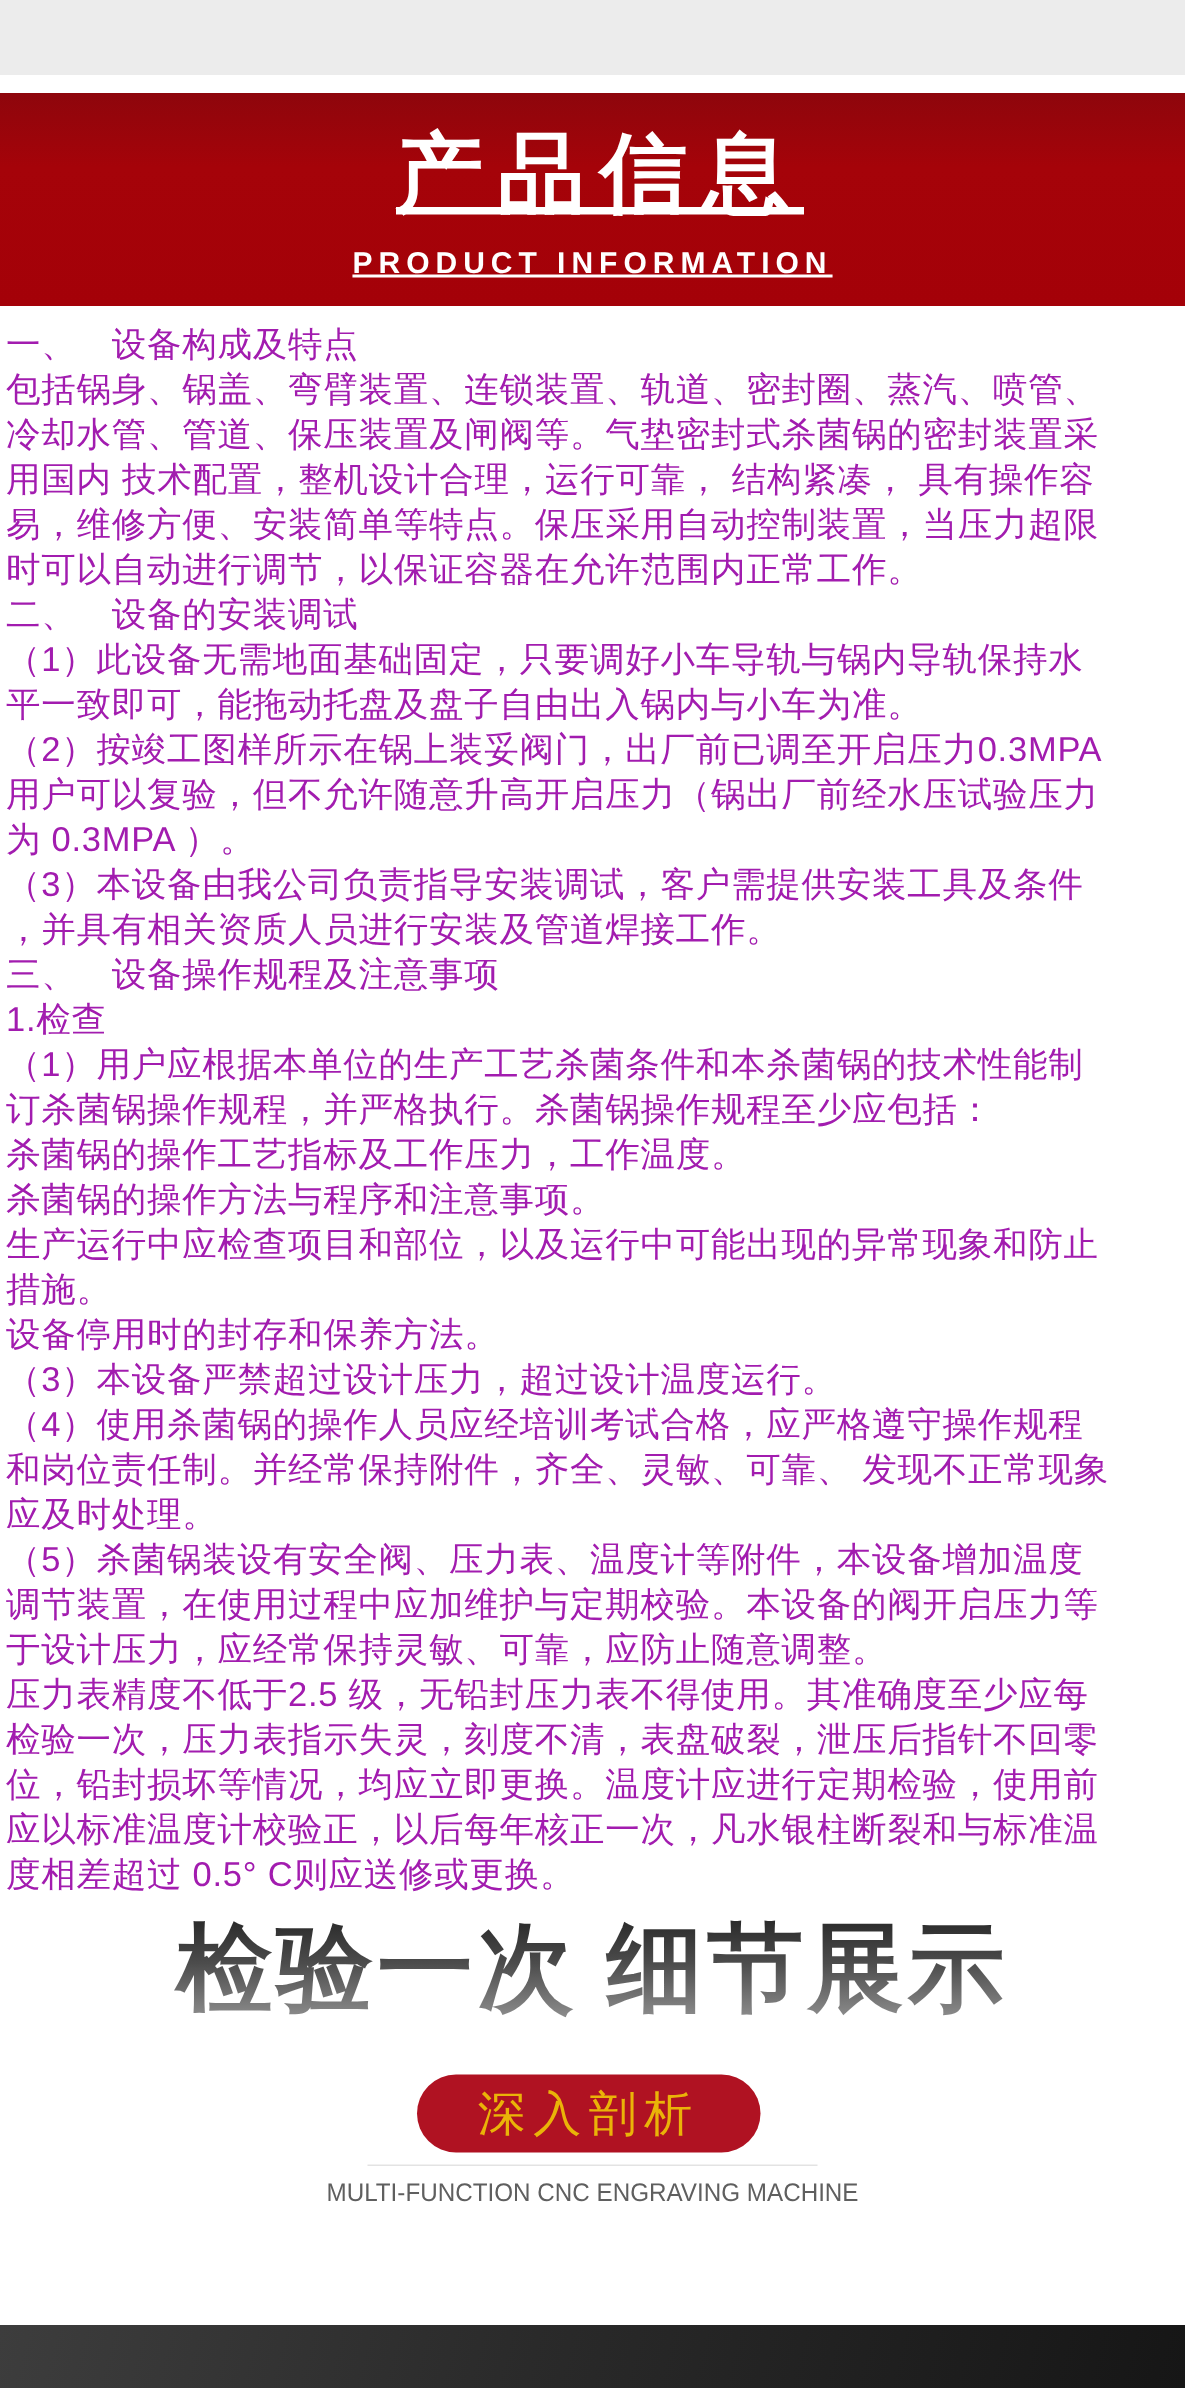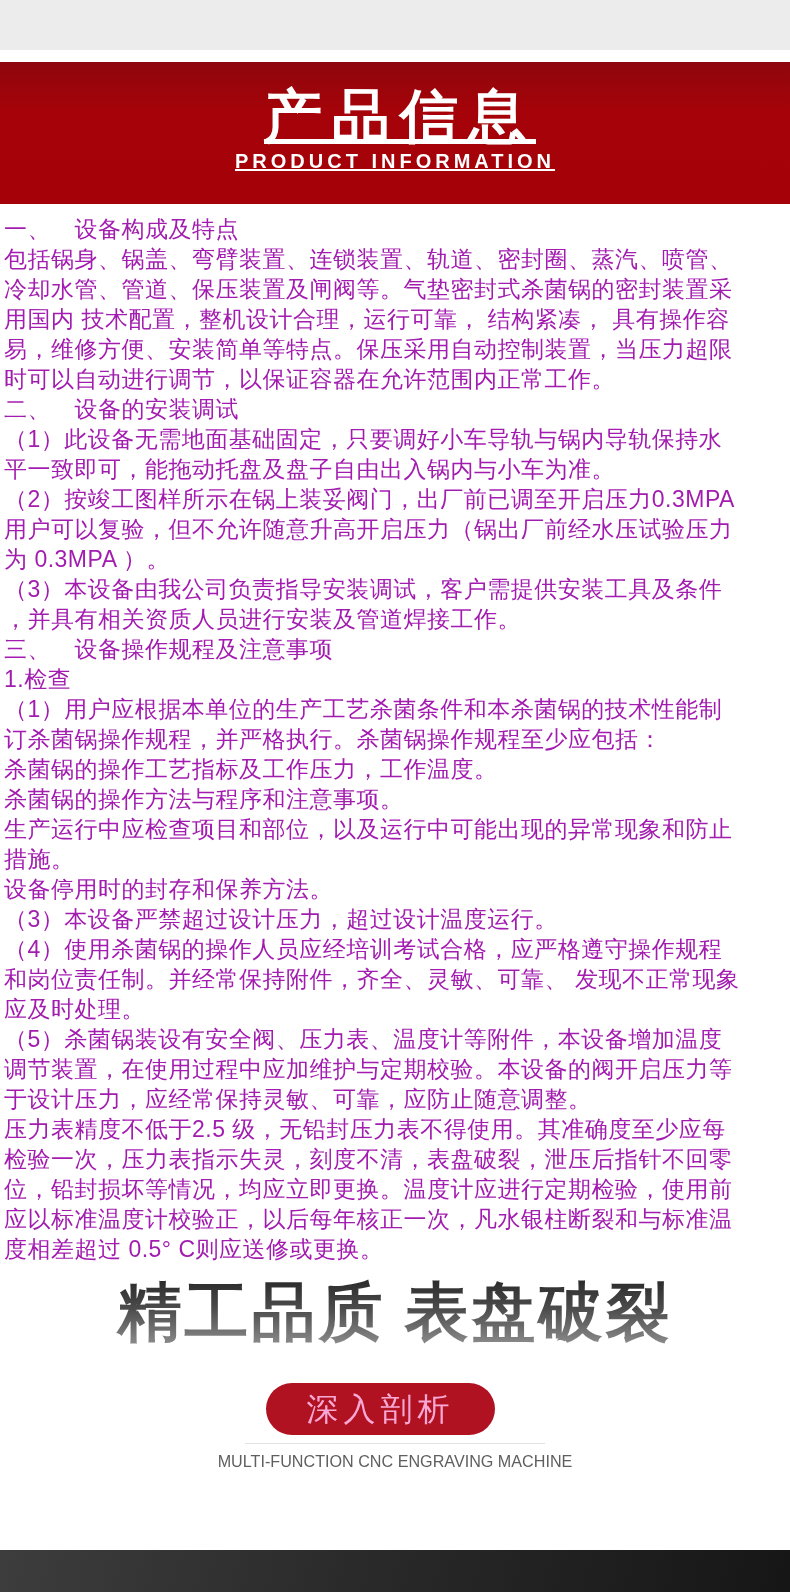--- a/index.html
+++ b/index.html
@@ -31,21 +31,21 @@
   }
   .banner-title {
     margin-top: 22px;
     font-size: 58px;
     font-weight: bold;
     letter-spacing: 10px;
     line-height: 64px;
     text-indent: 10px;
   }
   .banner-subtitle {
-    margin-top: 1px;
+    margin-top: 16px;
     font-size: 20px;
     font-weight: bold;
     letter-spacing: 4px;
     line-height: 24px;
   }
   
   .body-text {
     position: absolute;
     top: 214px; left: 0;
     width: 782px;
@@ -74,26 +74,26 @@
     .quality-title {
       background: linear-gradient(180deg, #2b2b2b 10%, #4c4c4c 45%, #9c9c9c 100%);
       -webkit-background-clip: text;
       background-clip: text;
       -webkit-text-fill-color: transparent;
       color: transparent;
     }
   }
   .detail-button {
     position: absolute;
-    top: 1383px; left: 266px;
+    top: 1383px; left: 278px;
     width: 229px; height: 52px;
     background: #b01222;
     border: none;
     border-radius: 26px;
-    color: #f9a8d4;
+    color: #eab308;
     font-family: "Liberation Sans", sans-serif;
     font-size: 32px;
     letter-spacing: 5px;
     line-height: 52px;
     text-align: center;
     padding: 0;
     cursor: pointer;
   }
   .caption-line {
     position: absolute;
@@ -160,21 +160,21 @@
 应及时处理。
 （5）杀菌锅装设有安全阀、压力表、温度计等附件，本设备增加温度
 调节装置，在使用过程中应加维护与定期校验。本设备的阀开启压力等
 于设计压力，应经常保持灵敏、可靠，应防止随意调整。
 压力表精度不低于2.5 级，无铅封压力表不得使用。其准确度至少应每
 检验一次，压力表指示失灵，刻度不清，表盘破裂，泄压后指针不回零
 位，铅封损坏等情况，均应立即更换。温度计应进行定期检验，使用前
 应以标准温度计校验正，以后每年核正一次，凡水银柱断裂和与标准温
 度相差超过 0.5° C则应送修或更换。</div>
 
-  <div class="quality-title">精工品质 表盘破裂</div>
+  <div class="quality-title">检验一次 细节展示</div>
 
   <button class="detail-button">深入剖析</button>
 
   <div class="caption-line"></div>
 
   <div class="caption">MULTI-FUNCTION CNC ENGRAVING MACHINE</div>
 
   <div class="footer-bar"></div>
 
 </div>

